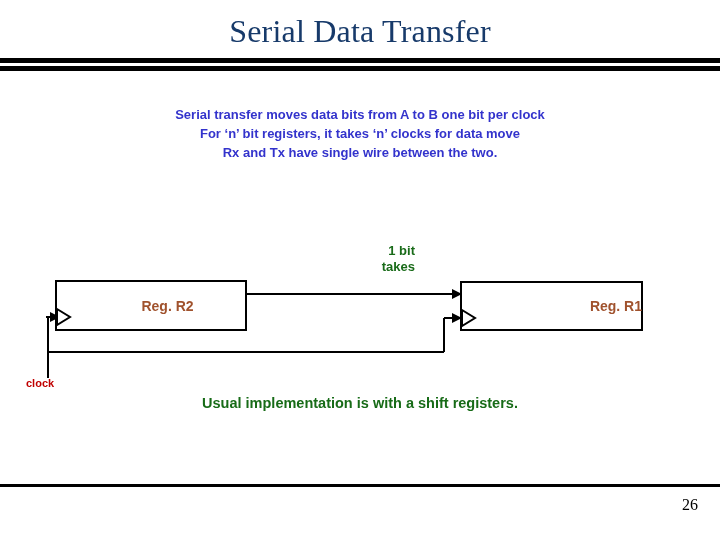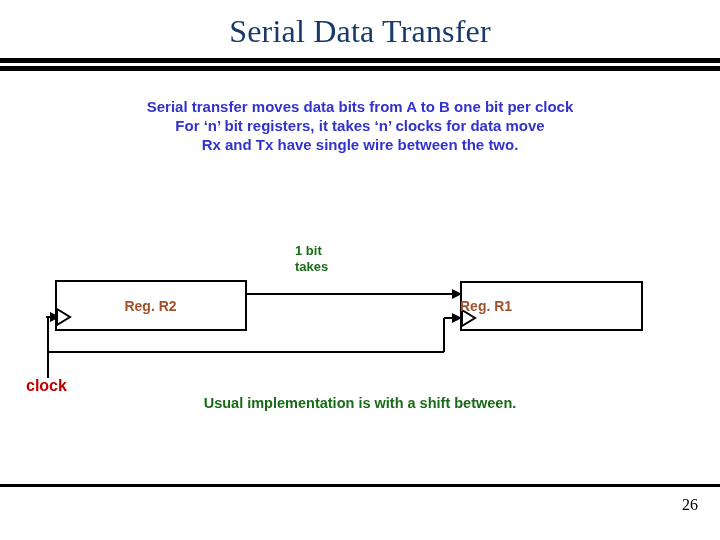--- a/index.html
+++ b/index.html
@@ -47,25 +47,25 @@
     width: 720px;
     background: #000000;
   }
   .rule-a { top: 58px;  height: 5px; }
   .rule-b { top: 66px;  height: 5px; }
 
   
   .body-block {
     position: absolute;
     left: 0;
-    top: 97px;
+    top: 105px;
     width: 720px;
     text-align: center;
     color: #3333CC;
-    font-size: 15px;
+    font-size: 13px;
     font-weight: bold;
     line-height: 19px;
     white-space: nowrap;
   }
   .body-block .line { display: block; }
 
   
   .diagram {
     position: absolute;
     left: 0;
@@ -74,45 +74,45 @@
     height: 540px;
     pointer-events: none;
   }
   .diagram svg { display: block; }
 
   .sig-label {
     position: absolute;
     left: 295px;
     top: 243px;
     width: 120px;
-    text-align: left;
+    text-align: right;
     color: #196B19;
     font-size: 13px;
     font-weight: bold;
     line-height: 16px;
     white-space: nowrap;
   }
   .sig-label .line { display: block; }
 
   .reg-label {
     position: absolute;
     color: #A0522D;
     font-size: 14px;
     font-weight: bold;
     white-space: nowrap;
   }
-  .reg-r2 { left: 55px;  top: 298px; width: 191px; text-align: center; }
-  .reg-r1 { left: 460px; top: 298px; width: 182px; text-align: left; }
+  .reg-r2 { left: 72px;  top: 298px; width: 191px; text-align: center; }
+  .reg-r1 { left: 460px; top: 298px; width: 182px; text-align: right; }
 
   .clock-label {
     position: absolute;
     left: 26px;
     top: 377px;
     color: #C00000;
-    font-size: 16px;
+    font-size: 11px;
     font-weight: bold;
     white-space: nowrap;
   }
 
   .note-label {
     position: absolute;
     left: 0;
     top: 395px;
     width: 720px;
     text-align: center;
@@ -196,18 +196,18 @@
   <div class="sig-label">
     <span class="line">1 bit</span>
     <span class="line">takes</span>
   </div>
 
   <div class="reg-label reg-r2">Reg. R2</div>
   <div class="reg-label reg-r1">Reg. R1</div>
 
   <div class="clock-label">clock</div>
 
-  <div class="note-label">Usual implementation is with a shift between.</div>
+  <div class="note-label">Usual implementation is with a shift registers.</div>
 
   <div class="footer-rule"></div>
   <div class="page-number">26</div>
 
 </div>
 
 </body></html>

